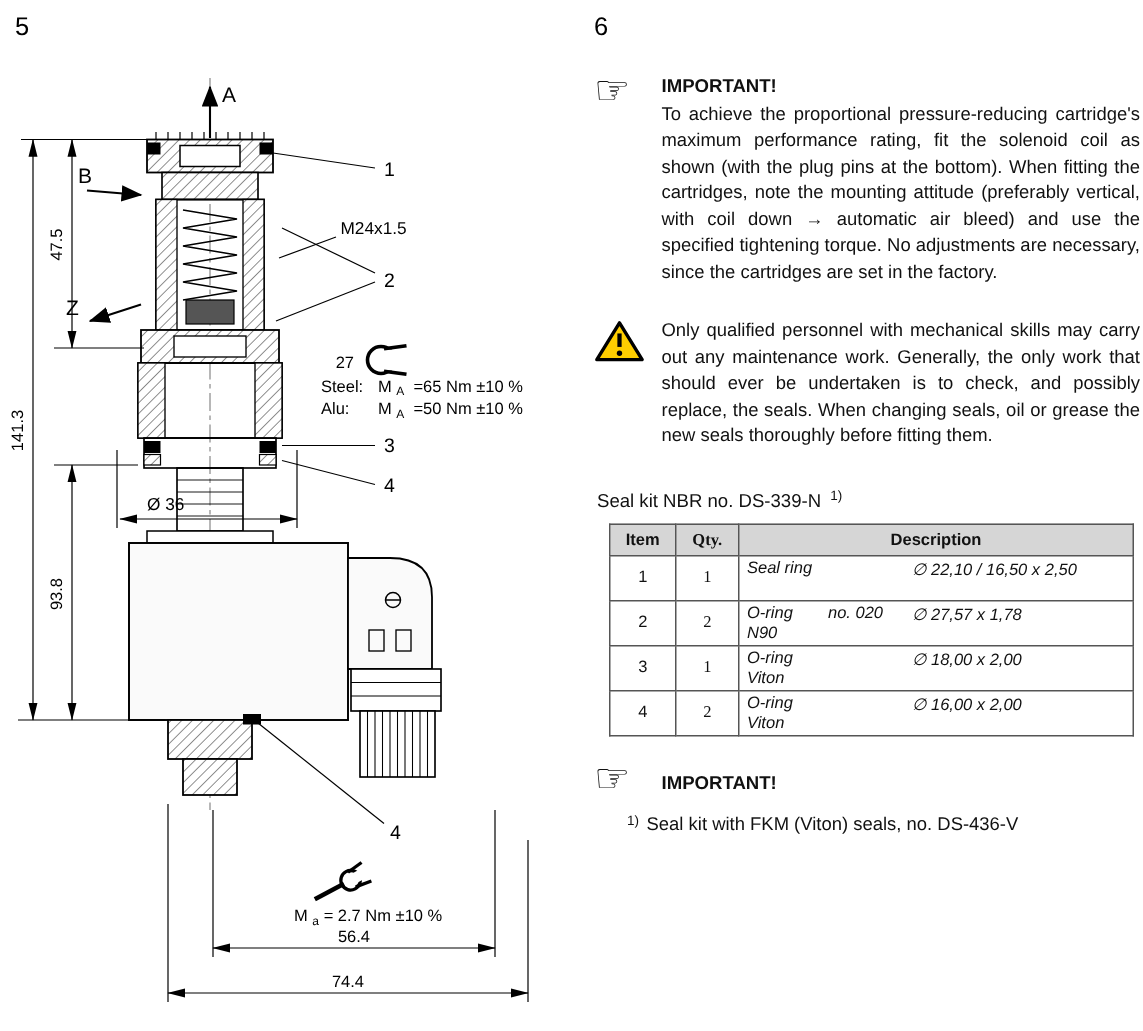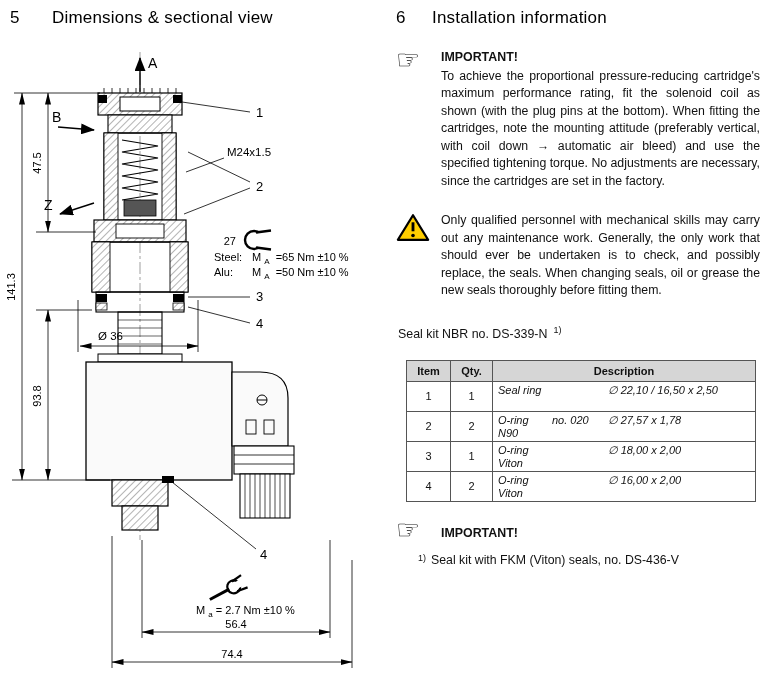--- a/index.html
+++ b/index.html
@@ -31,46 +31,45 @@
   .note-icon { flex:0 0 36px; text-align:left; }
   .icon-hand { font-size:27px; line-height:1; display:inline-block; transform:translateY(-3px); }
   .note-content { flex:1; min-width:0; }
   .note-title { font-weight:700; font-size:12.4px; margin-bottom:4px; }
   .note-body { font-size:12.3px; line-height:1.42; text-align:justify; }
 
   .sealkit-title { margin:26px 0 0 2px; font-size:12.4px; }
   .sup { font-size:9px; vertical-align:super; }
   .sealkit-title .sup { margin-left:6px; }
 
-  table.seal-table { border-collapse:collapse; margin:18px 0 0 10px; width:350px; table-layout:fixed; }
+  table.seal-table { border-collapse:collapse; margin:7px 0 0 10px; width:350px; table-layout:fixed; }
   .seal-table th, .seal-table td { border:1px solid #555; font-size:11px; padding:2px 5px; height:21px; }
   .seal-table thead th { background:#d6d6d6; font-weight:700; text-align:center; }
   .seal-table .c-item { width:44px; text-align:center; }
-  .seal-table .c-qty  { width:42px; text-align:center; }
+  .seal-table .c-qty  { width:42px; text-align:center;font-family:Liberation Serif, serif; }
   .seal-table thead .c-item, .seal-table thead .c-qty { text-align:center; }
   .desc-cell span { display:inline-block; vertical-align:top; white-space:nowrap;font-style:italic; }
   .d-name { width:54px; }
   .d-note { width:56px; }
   .d-size { width:116px; }
   .d-mat  { width:34px; }
 
   .note-inline { margin-top:18px; align-items:center; }
   .note-inline .note-title { margin-bottom:0; }
   .footnote { display:flex; margin:6px 0 0 22px; font-size:12.3px; }
   .fn-marker { margin-right:5px; }
 </style>
 </head>
 <body>
 
 <div id="page">
 
   <div id="left-col">
     <div class="sec-head">
       <span class="num">5</span>
-      <span class="ttl">Dimensions &amp; sectional view</span>
     </div>
 
     <svg id="drawing-svg" width="392" height="655" viewBox="0 30 392 655">
       <defs>
         <pattern id="hatch" width="5" height="5" patternUnits="userSpaceOnUse" patternTransform="rotate(45)">
           <rect width="5" height="5" fill="#fff"></rect>
           <line x1="0" y1="0" x2="0" y2="5" stroke="#444" stroke-width="0.8"></line>
         </pattern>
         <marker id="dimArr" markerWidth="12" markerHeight="8" refX="11.5" refY="4" orient="auto-start-reverse" markerUnits="userSpaceOnUse">
           <path d="M0,1 L12,4 L0,7 Z" fill="#000"></path>
@@ -217,21 +216,20 @@
         <text class="t12" x="98" y="340">Ø 36</text>
         <text class="t11" text-anchor="middle" x="236" y="628">56.4</text>
         <text class="t11" text-anchor="middle" x="232" y="658">74.4</text>
       </g>
     </svg>
   </div>
 
   <div id="right-col">
     <div class="sec-head">
       <span class="num">6</span>
-      <span class="ttl">Installation information</span>
     </div>
 
     <div class="note">
       <div class="note-icon"><span class="icon-hand">☞</span></div>
       <div class="note-content">
         <div class="note-title">IMPORTANT!</div>
         <p class="note-body">To achieve the proportional pressure-reducing cartridge's maximum performance rating, fit the solenoid coil as shown (with the plug pins at the bottom). When fitting the cartridges, note the mounting attitude (preferably vertical, with coil down → automatic air bleed) and use the specified tightening torque. No adjustments are necessary, since the cartridges are set in the factory.</p>
       </div>
     </div>
 

